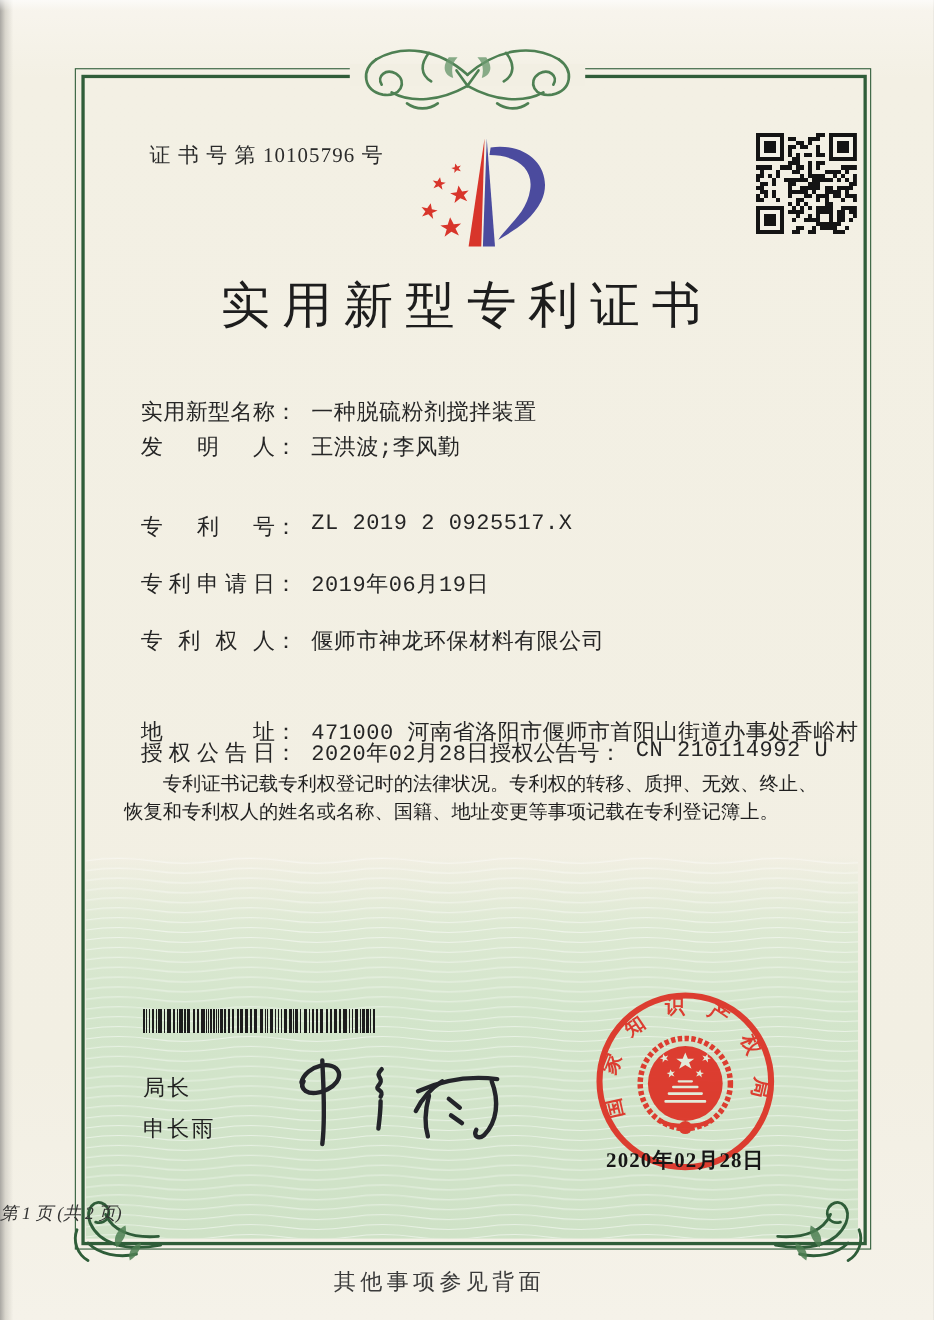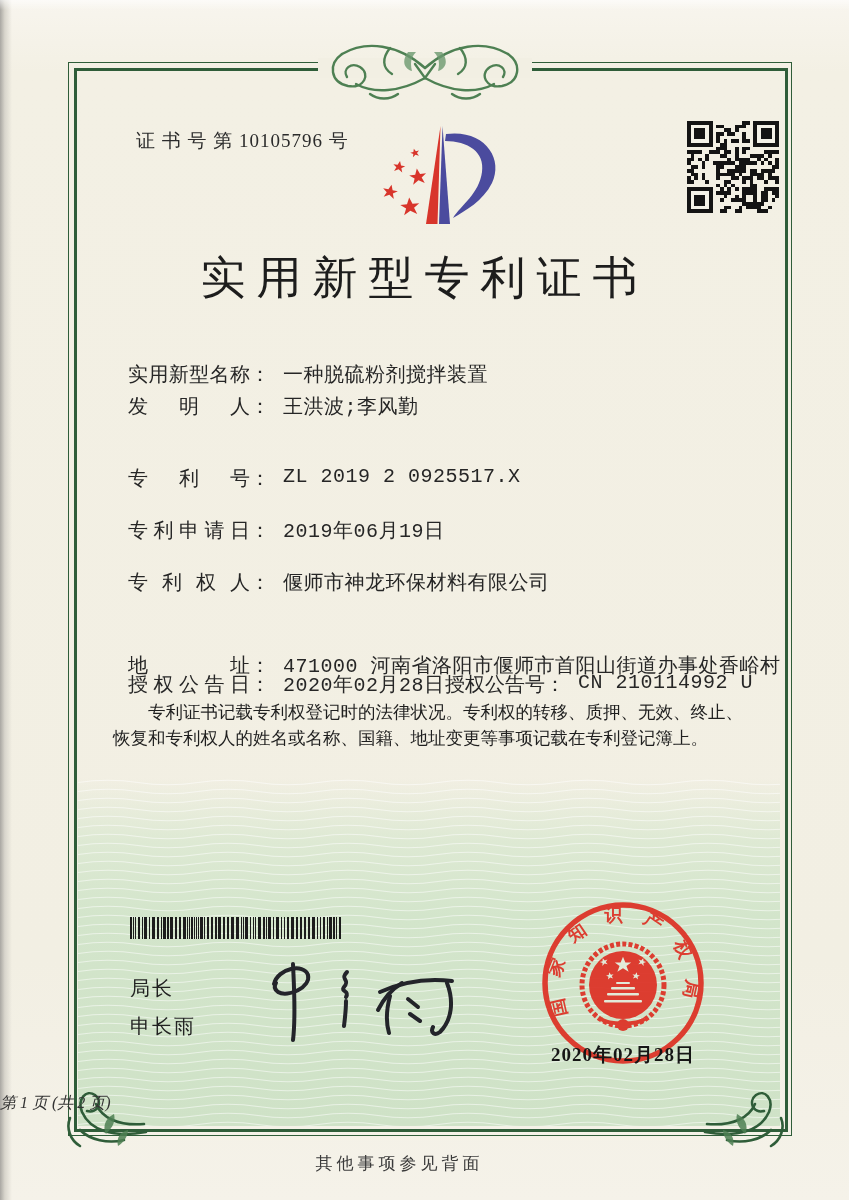--- a/index.html
+++ b/index.html
@@ -33,21 +33,21 @@
     text-align:justify;color:#1f1f1f;}
   .paras p{margin:0;text-indent:2em;}
   .barcode{position:absolute;left:130px;top:917px;width:215px;height:22px;}
   .signer{position:absolute;left:130px;font-size:20px;color:#222;letter-spacing:2px;}
   .sig{position:absolute;left:250px;top:936px;}
   .seal{position:absolute;left:537px;top:897px;}
   .seal-date{position:absolute;left:533px;top:1042px;width:180px;text-align:center;
     font-size:19px;color:#161616;letter-spacing:1px;font-weight:bold;}
   .page-note{position:absolute;left:0;top:1093px;width:849px;text-align:left;font-size:16px;color:#333;font-style:italic;}
   .back-note{position:absolute;left:0;top:1152px;width:799px;text-align:center;
-    font-size:17px;color:#3a3a3a;letter-spacing:4px;}
+    font-size:20px;color:#3a3a3a;letter-spacing:4px;}
   .orn-top{position:absolute;left:270px;top:34px;}
   .orn-bl{position:absolute;left:56px;top:1084px;}
   .orn-br{position:absolute;left:703px;top:1084px;transform:scaleX(-1);}
 </style>
 </head>
 <body>
 
 <div class="page">
 
   <div class="edge-left"></div>

